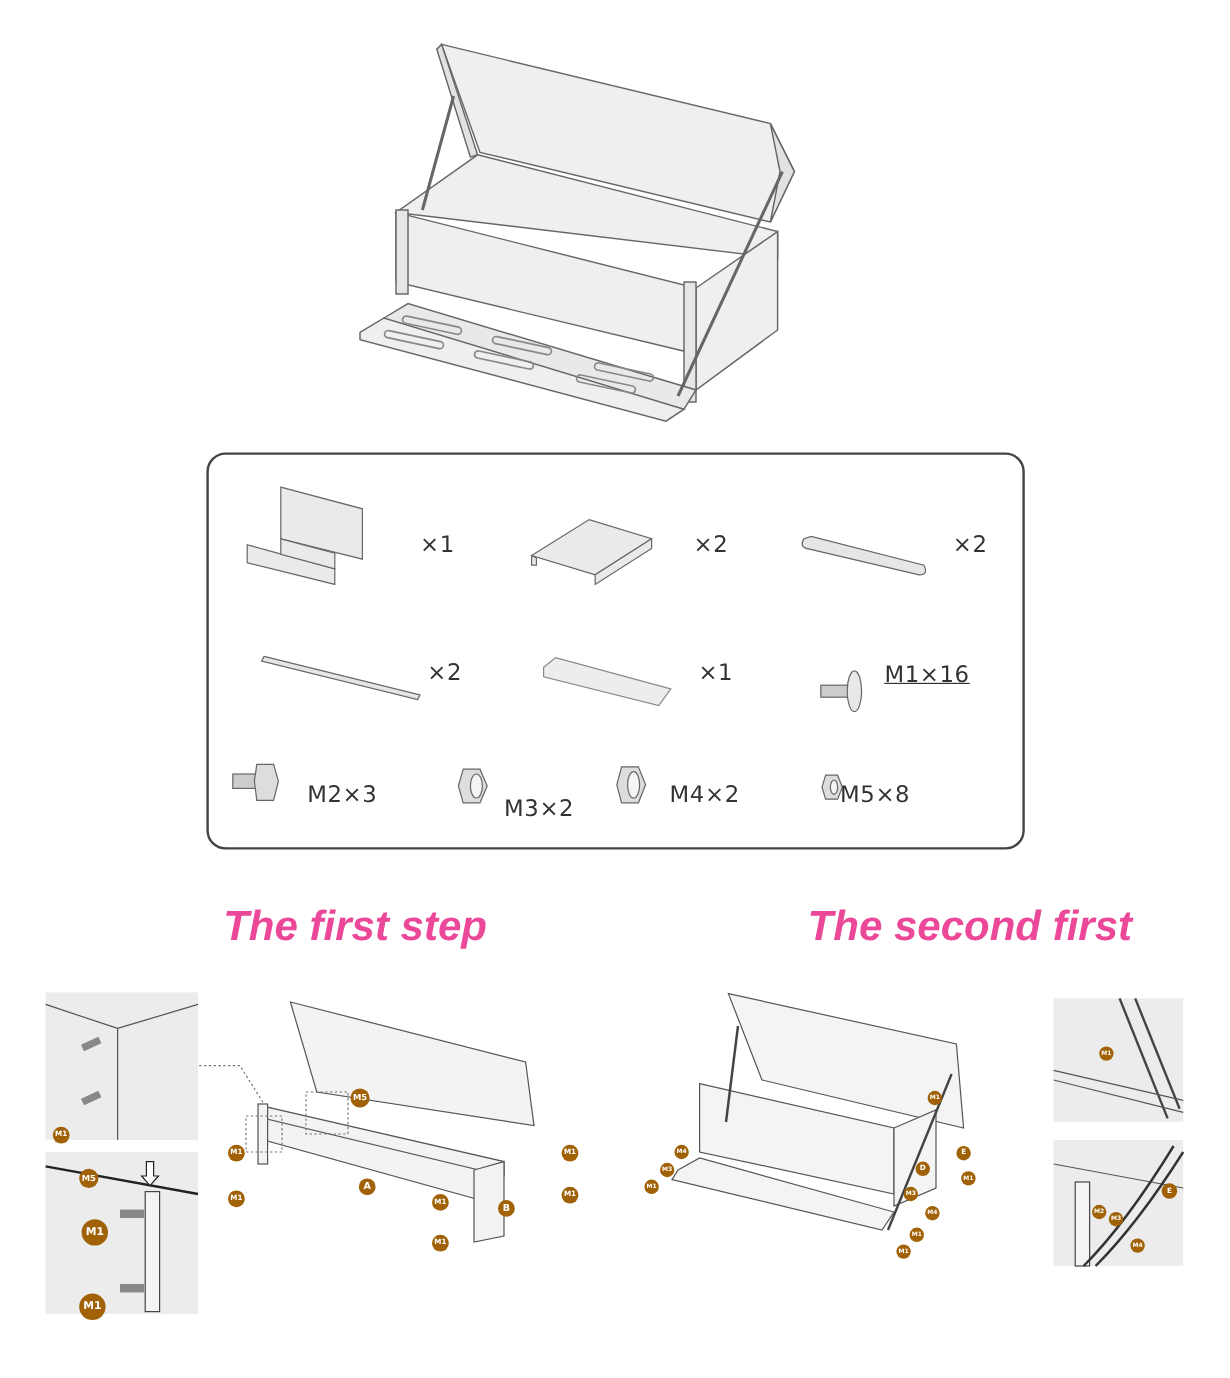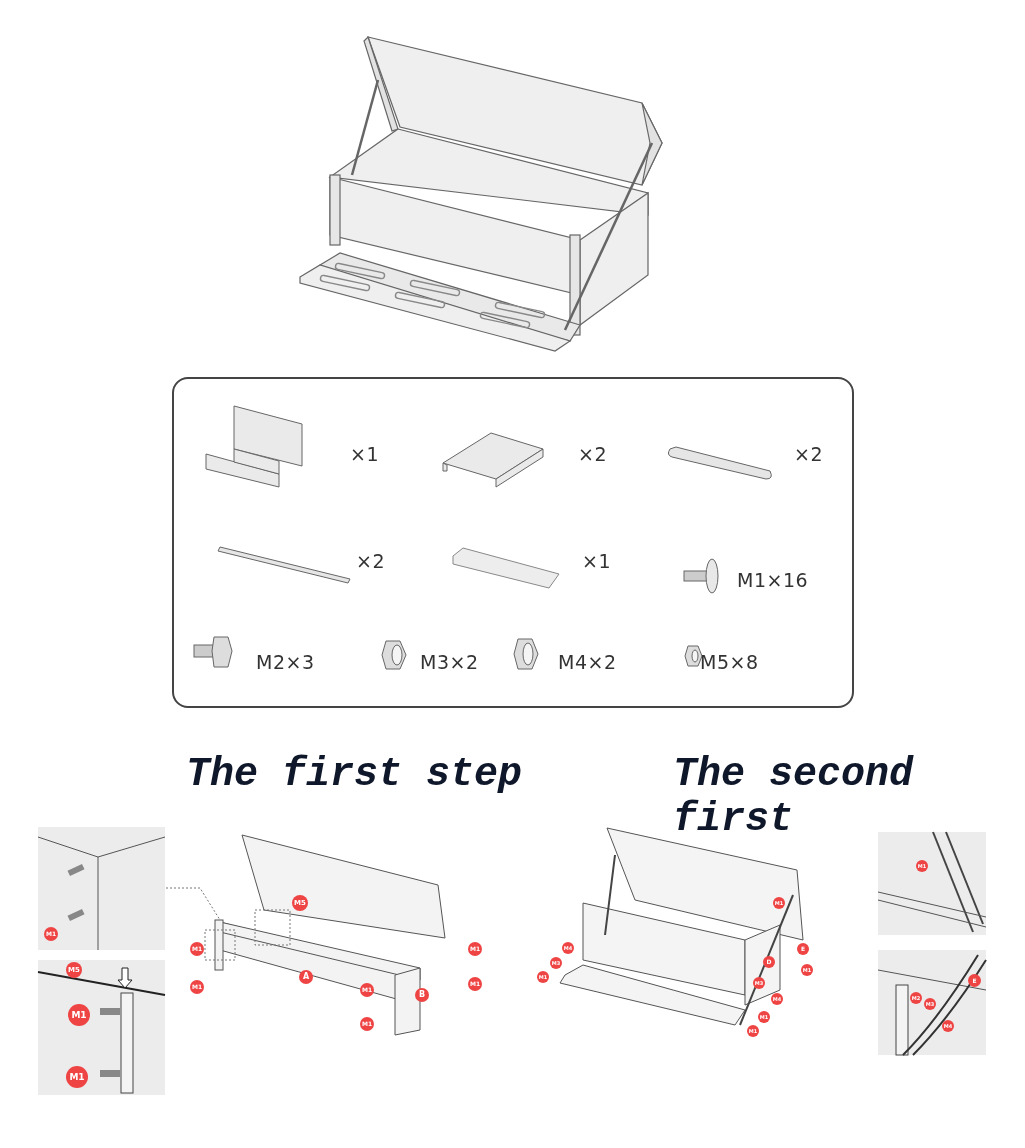--- a/index.html
+++ b/index.html
@@ -1,23 +1,23 @@
 <!DOCTYPE html>
 <html><head>
 <meta charset="utf-8">
 <style>
   html,body{margin:0;padding:0;background:#fff;}
   body{width:1025px;height:1148px;position:relative;overflow:hidden;font-family:"Liberation Sans",sans-serif;}
   .abs{position:absolute;}
   svg{overflow:visible;}
   .parts-box{position:absolute;left:172px;top:377px;width:682px;height:331px;border:2px solid #444;border-radius:16px;box-sizing:border-box;}
   .qty{position:absolute;font-family:"DejaVu Sans",sans-serif;font-size:19px;color:#333;letter-spacing:0.5px;}
-  .step-title{position:absolute;font-family:Liberation Mono, monospace;font-style:italic;font-weight:bold;font-size:40px;color:#0f172a;}
+  .step-title{position:absolute;font-family:Liberation Sans, sans-serif;font-style:italic;font-weight:bold;font-size:35px;color:#ec4899;}
   .inset{position:absolute;background:#ececec;}
-  .tag{position:absolute;background:#ef4444;color:#fff;border-radius:50%;font-family:"DejaVu Sans",sans-serif;font-weight:bold;text-align:center;}
+  .tag{position:absolute;background:#a16207;color:#fff;border-radius:50%;font-family:"DejaVu Sans",sans-serif;font-weight:bold;text-align:center;margin-top:12px;}
 </style>
 </head>
 <body>
 
 <div class="abs" style="left:280px;top:25px;width:420px;height:330px;">
   <svg width="420" height="330" viewBox="0 0 420 330">
     <g fill="#efefef" stroke="#666" stroke-width="1.2">
 
       <polygon points="88,12 362,78 382,118 362,160 120,102"></polygon>
       <polygon points="88,12 118,104 112,106 84,16" fill="#e2e2e2"></polygon>
@@ -82,33 +82,33 @@
 
   <svg class="abs" style="left:277px;top:167px;" width="110" height="45">
     <polygon points="2,10 12,2 108,28 98,42 2,18" fill="#ededed" stroke="#888" stroke-width="1"></polygon>
   </svg>
   <span class="qty" style="left:408px;top:171px;">×1</span>
 
   <svg class="abs" style="left:508px;top:178px;" width="42" height="42">
     <rect x="2" y="14" width="24" height="10" fill="#ccc" stroke="#666"></rect>
     <ellipse cx="30" cy="19" rx="6" ry="17" fill="#e8e8e8" stroke="#666"></ellipse>
   </svg>
-  <span class="qty" style="left:563px;top:190px;">M1×16</span>
+  <span class="qty" style="left:563px;top:172px;text-decoration:underline;">M1×16</span>
 
   <svg class="abs" style="left:18px;top:254px;" width="42" height="38">
     <rect x="2" y="12" width="20" height="12" fill="#ccc" stroke="#666"></rect>
     <polygon points="22,4 36,4 40,18 36,34 22,34 20,18" fill="#ddd" stroke="#666"></polygon>
   </svg>
   <span class="qty" style="left:82px;top:272px;">M2×3</span>
 
   <svg class="abs" style="left:208px;top:260px;" width="26" height="32">
     <polygon points="4,2 18,2 24,16 18,30 4,30 0,16" fill="#ddd" stroke="#666"></polygon>
     <ellipse cx="15" cy="16" rx="5" ry="10" fill="#f5f5f5" stroke="#666"></ellipse>
   </svg>
-  <span class="qty" style="left:246px;top:272px;">M3×2</span>
+  <span class="qty" style="left:246px;top:284px;">M3×2</span>
 
   <svg class="abs" style="left:340px;top:258px;" width="26" height="34">
     <polygon points="4,2 18,2 24,17 18,32 4,32 0,17" fill="#ddd" stroke="#666"></polygon>
     <ellipse cx="14" cy="17" rx="5" ry="11" fill="#f5f5f5" stroke="#666"></ellipse>
   </svg>
   <span class="qty" style="left:384px;top:272px;">M4×2</span>
 
   <svg class="abs" style="left:510px;top:265px;" width="20" height="24">
     <polygon points="4,2 14,2 18,12 14,22 4,22 1,12" fill="#ddd" stroke="#666"></polygon>
     <ellipse cx="11" cy="12" rx="3" ry="6" fill="#f5f5f5" stroke="#666"></ellipse>

